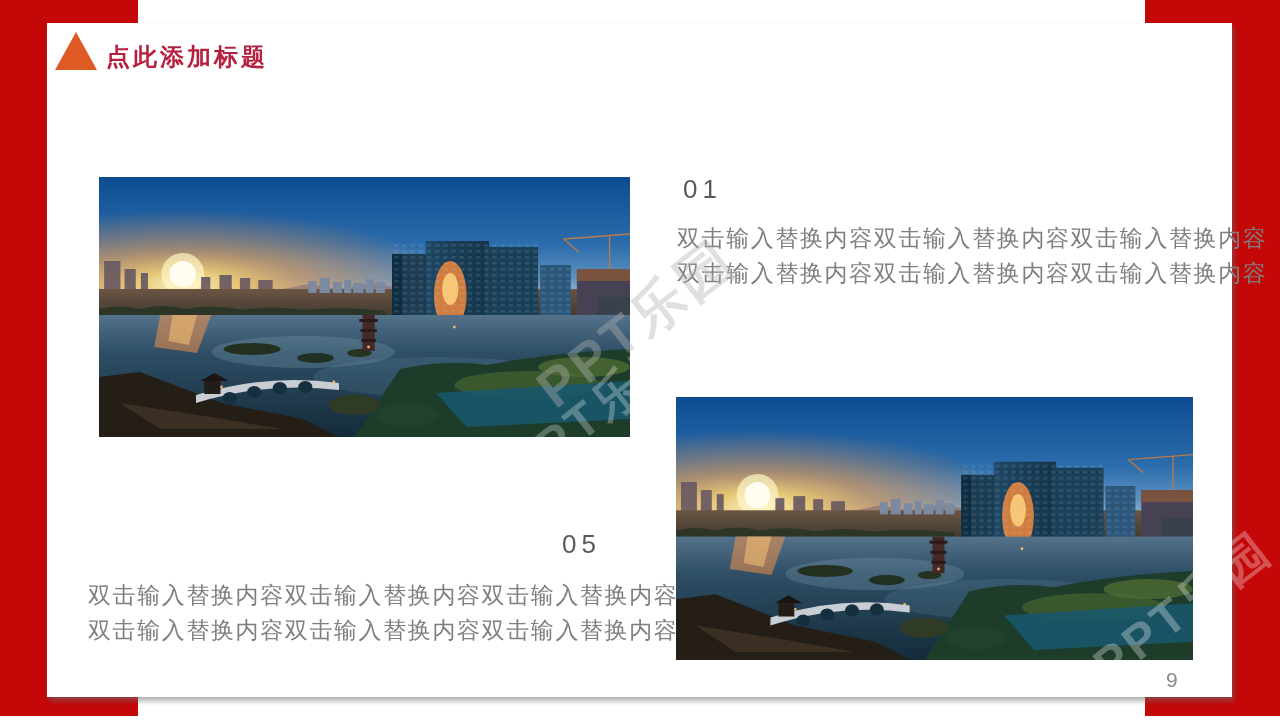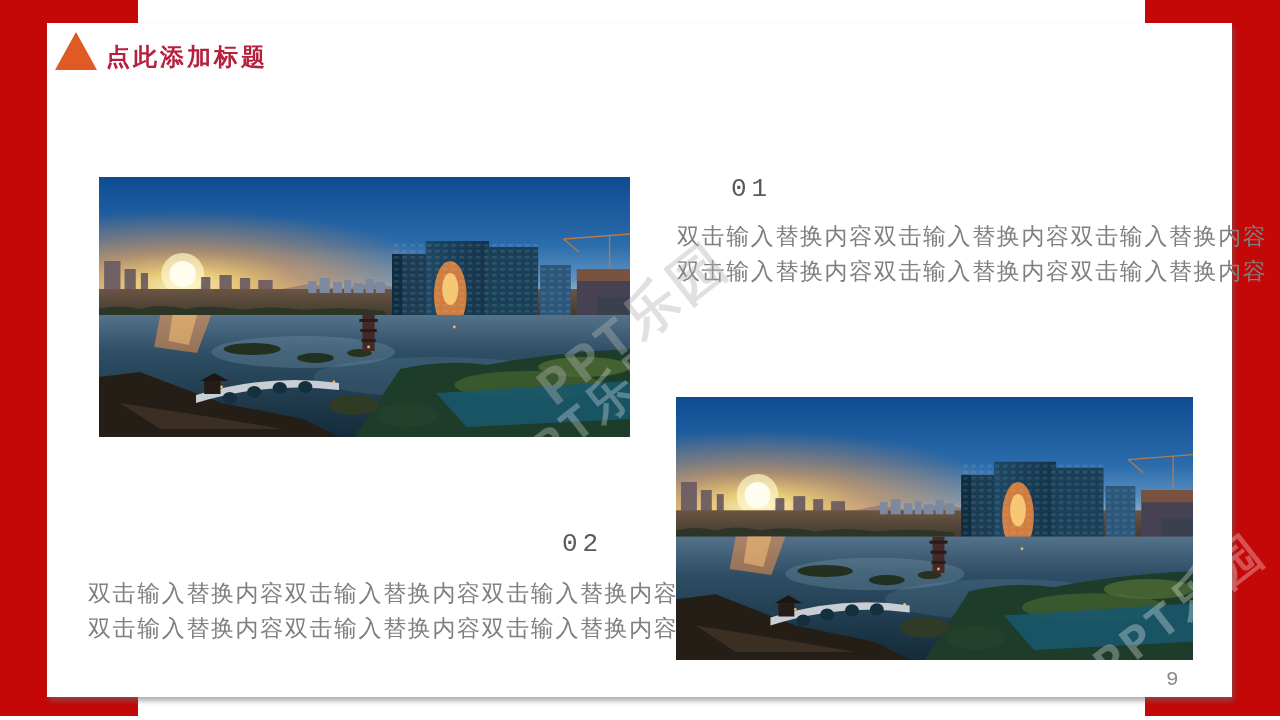--- a/index.html
+++ b/index.html
@@ -1,18 +1,18 @@
 <!DOCTYPE html>
 <html><head>
 <meta charset="utf-8">
 <style>
   html,body { margin:0; padding:0; background:#fff; }
   .slide {
     position:relative; width:1280px; height:720px; overflow:hidden;
-    font-family:Liberation Mono, monospace; background:#ffffff;
+    font-family:Liberation Sans, sans-serif; background:#ffffff;
   }
   
   .frame-red { position:absolute; left:0; top:0; width:1280px; height:716px; background:#c40808; }
   .white-band { position:absolute; left:138px; top:0; width:1007px; height:720px; background:#ffffff; }
   .paper {
     position:absolute; left:47px; top:23px; width:1185px; height:674px;
     background:#ffffff; box-shadow:2px 4px 5px rgba(110,110,110,0.55);
   }
   
   .tri {
@@ -26,21 +26,21 @@
     color:#b6203e; white-space:nowrap;
   }
   
   .photo { position:absolute; display:block; }
   .photo-left  { left:99px;  top:177px; width:531px; height:260px; }
   .photo-right { left:676px; top:397px; width:517px; height:263px; }
   
   .sec-num {
     position:absolute; font-size:26px; color:#595959; letter-spacing:5px; white-space:nowrap;
   }
-  .num-01 { left:683px; top:174px;margin-left:48px; }
+  .num-01 { left:683px; top:174px; }
   .num-02 { left:562px; top:529px; }
   .body-block { position:absolute; color:#7f7f7f; font-size:23px; letter-spacing:1.6px; line-height:35px; white-space:nowrap; }
   .block-1 { left:677px; top:221px; }
   .block-2 { left:88px;  top:578px; }
   
   .wm {
     position:absolute; white-space:nowrap; font-weight:bold; font-size:54px; letter-spacing:4px;
     transform:rotate(-38deg); transform-origin:center; pointer-events:none;
   }
   .wm-main { left:520px; top:288px; color:rgba(178,178,178,0.40); }
@@ -205,21 +205,21 @@
   <div class="sec-num num-01">01</div>
   <div class="body-block block-1">
     <div>双击输入替换内容双击输入替换内容双击输入替换内容</div>
     <div>双击输入替换内容双击输入替换内容双击输入替换内容</div>
   </div>
 
   <svg class="photo photo-right" viewBox="0 0 520 260" preserveAspectRatio="none" role="img" aria-label="夕阳下的城市湖景照片">
     <use href="#scene"></use>
   </svg>
 
-  <div class="sec-num num-02">02</div>
+  <div class="sec-num num-02">05</div>
   <div class="body-block block-2">
     <div>双击输入替换内容双击输入替换内容双击输入替换内容</div>
     <div>双击输入替换内容双击输入替换内容双击输入替换内容</div>
   </div>
 
   <div class="wm wm-main">PPT乐园</div>
   <div class="wm wm-low">PPT乐园</div>
   <div class="wm wm-right">PPT乐园</div>
 
   <div class="page-num">9</div>

